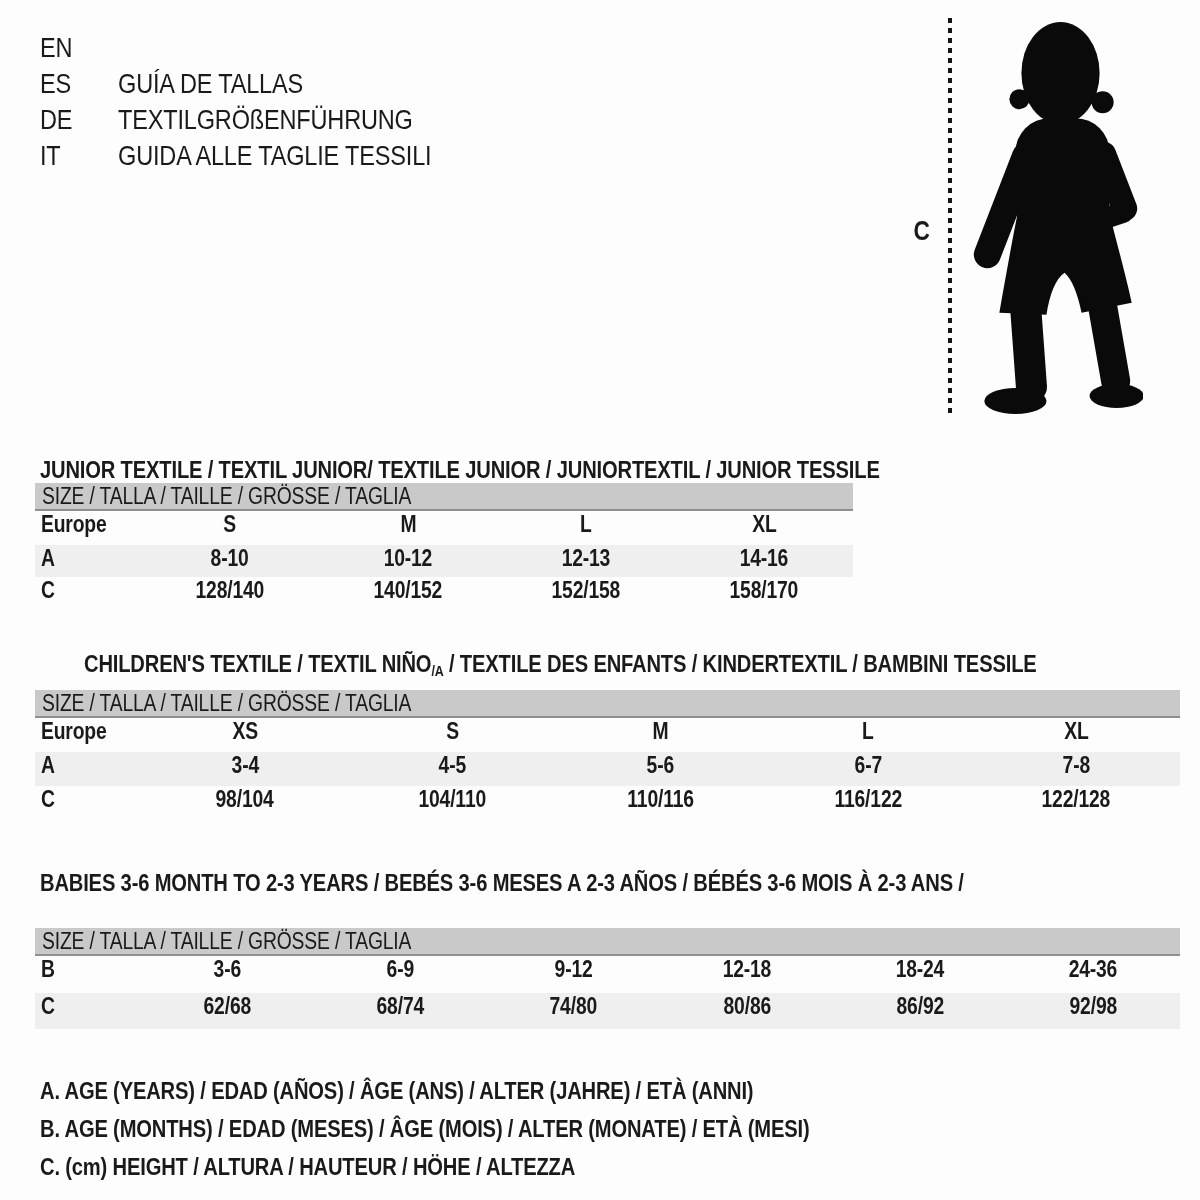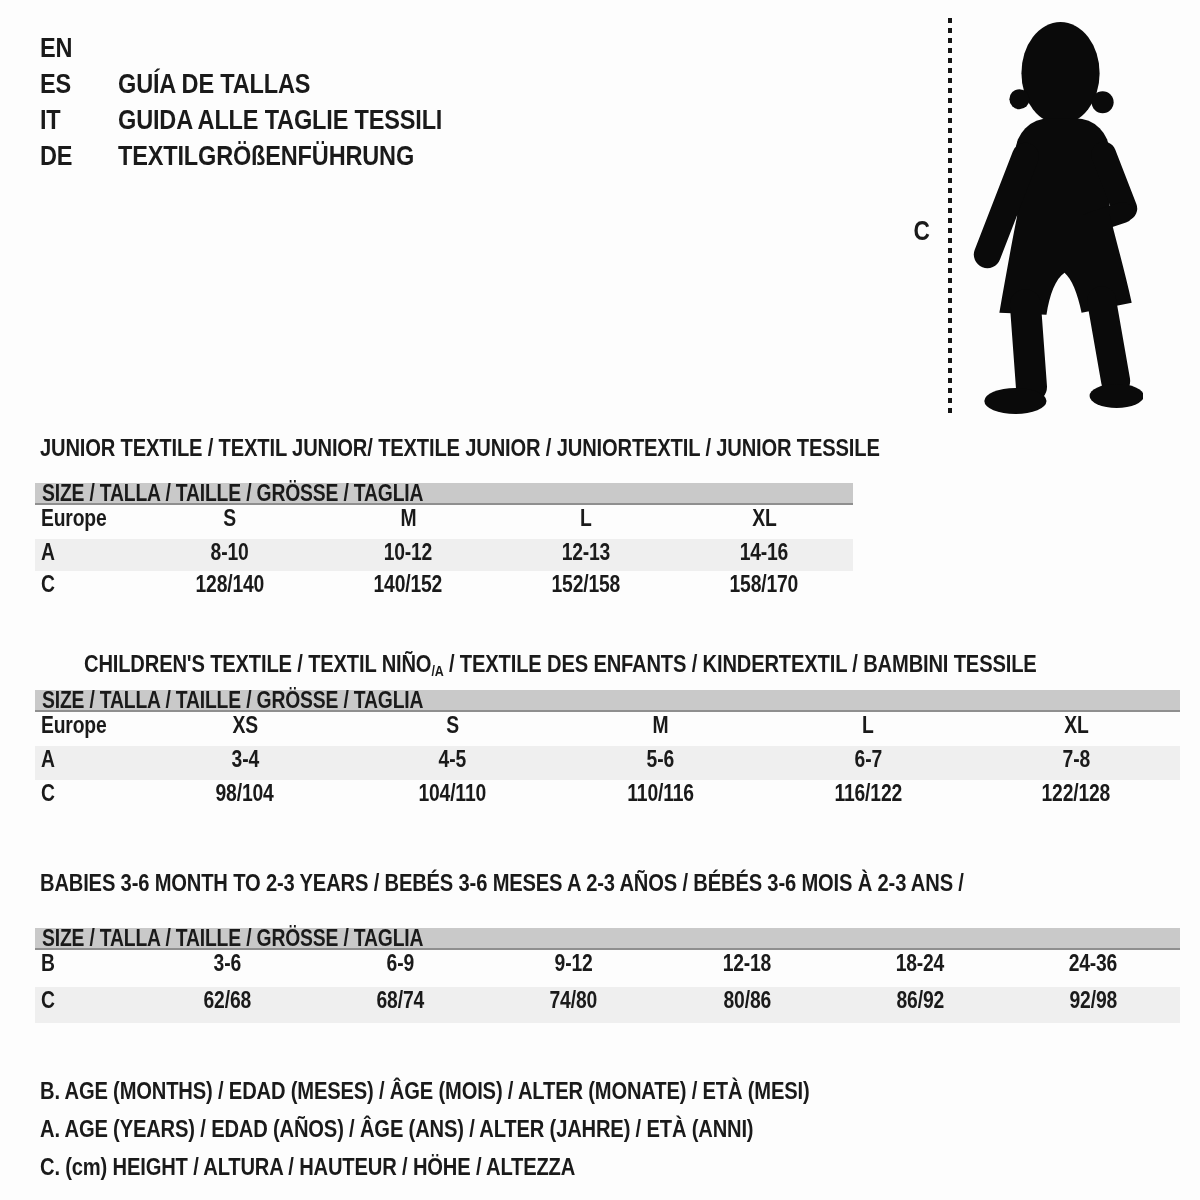--- a/index.html
+++ b/index.html
@@ -17,42 +17,42 @@
     width:1200px;height:1200px;
     background:var(--background);
     font-family:"Liberation Sans", sans-serif;
     color:var(--text);
     overflow:hidden;
   }
   .cond{display:inline-block;transform:scaleX(0.84);transform-origin:50% 50%;white-space:nowrap;letter-spacing:-0.2px;}
   .cond.left{transform-origin:0 50%;}
 
   
-  .lang-list{position:absolute;left:40px;top:30px;font-size:28px;font-weight:700;}
+  .lang-list{position:absolute;left:40px;top:30px;font-size:28px;font-weight:400;}
   .lang-row{display:flex;height:36px;align-items:center;}
   .lang-code{width:78px;}
   
   .dash-line{
     position:absolute;left:948px;top:18px;width:4px;height:398px;
     background:repeating-linear-gradient(to bottom, #151515 0 5px, transparent 5px 10px);
   }
   .fig-label{position:absolute;left:912px;top:216px;font-size:27px;font-weight:700;}
   .silhouette{position:absolute;left:963px;top:16px;width:180px;height:406px;color:var(--silhouette);}
 
   
   .section-title{position:absolute;left:40px;font-size:24px;font-weight:700;line-height:37px;}
   .sub{display:inline-block;font-size:0.62em;transform:translateY(0.28em);}
 
   
   .table{position:absolute;left:35px;}
   .size-bar{
-    height:22px;background:var(--header-bar);
+    height:28px;background:var(--header-bar);
     border-bottom:2px solid var(--header-bar-border);
     display:flex;align-items:center;padding-left:7px;
-    font-size:23px;font-weight:700;
+    font-size:23px;font-weight:400;
   }
   .trow{display:flex;font-size:23px;font-weight:700;}
   .trow.stripe{background:var(--row-stripe);}
   .cell{text-align:center;}
   .cell.label{text-align:left;padding-left:6px;}
 
   .junior{width:818px;top:483px;}
   .junior .cell{width:178px;}
   .junior .cell.label{width:106px;}
   .junior .trow.head{height:34px;}
@@ -82,26 +82,26 @@
 
   <div class="lang-list">
     <div class="lang-row">
       <span class="lang-code"><span class="cond left">EN</span></span>
     </div>
     <div class="lang-row">
       <span class="lang-code"><span class="cond left">ES</span></span>
       <span><span class="cond left">GUÍA DE TALLAS</span></span>
     </div>
     <div class="lang-row">
+      <span class="lang-code"><span class="cond left">DE</span></span>
+      <span><span class="cond left">TEXTILGRÖßENFÜHRUNG</span></span>
+    </div>
+    <div class="lang-row">
       <span class="lang-code"><span class="cond left">IT</span></span>
       <span><span class="cond left">GUIDA ALLE TAGLIE TESSILI</span></span>
-    </div>
-    <div class="lang-row">
-      <span class="lang-code"><span class="cond left">DE</span></span>
-      <span><span class="cond left">TEXTILGRÖßENFÜHRUNG</span></span>
     </div>
   </div>
 
   <div class="dash-line"></div>
   <div class="fig-label"><span class="cond">C</span></div>
   <svg class="silhouette" viewBox="0 0 175 405" aria-hidden="true">
     <g fill="currentColor" stroke="none">
       <ellipse cx="95" cy="57" rx="39" ry="51"></ellipse>
       <circle cx="54" cy="83" r="10"></circle>
       <circle cx="137" cy="86" r="11"></circle>
@@ -110,21 +110,21 @@
       <line x1="138" y1="138" x2="159" y2="192" stroke="currentColor" stroke-width="25" stroke-linecap="round"></line>
       <line x1="157" y1="196" x2="124" y2="207" stroke="currentColor" stroke-width="21" stroke-linecap="round"></line>
       <path d="M52,198 L144,198 C152,230 160,258 166,286 L116,296 C112,276 106,262 99,256 C90,262 84,278 81,298 L34,296 C40,262 46,228 52,198 Z"></path>
       <line x1="60" y1="288" x2="66" y2="370" stroke="currentColor" stroke-width="31" stroke-linecap="round"></line>
       <line x1="136" y1="284" x2="150" y2="364" stroke="currentColor" stroke-width="29" stroke-linecap="round"></line>
       <ellipse cx="50" cy="384" rx="31" ry="13"></ellipse>
       <ellipse cx="151" cy="379" rx="27" ry="12"></ellipse>
     </g>
   </svg>
 
-  <div class="section-title" style="top:429px;">
+  <div class="section-title" style="top:451px;">
     <span class="cond left">JUNIOR TEXTILE / TEXTIL JUNIOR/ TEXTILE JUNIOR / JUNIORTEXTIL / JUNIOR TESSILE</span>
   </div>
   <div class="table junior">
     <div class="size-bar">
         <span class="cond left">SIZE / TALLA / TAILLE / GRÖSSE / TAGLIA</span>
       </div>
     <div class="trow head">
       <div class="cell label"><span class="cond left">Europe</span></div>
       <div class="cell"><span class="cond">S</span></div>
       <div class="cell"><span class="cond">M</span></div>
@@ -201,18 +201,18 @@
       <div class="cell"><span class="cond">62/68</span></div>
       <div class="cell"><span class="cond">68/74</span></div>
       <div class="cell"><span class="cond">74/80</span></div>
       <div class="cell"><span class="cond">80/86</span></div>
       <div class="cell"><span class="cond">86/92</span></div>
       <div class="cell"><span class="cond">92/98</span></div>
     </div>
   </div>
 
   <div class="legend">
+    <div><span class="cond left">A. AGE (YEARS) / EDAD (AÑOS) / ÂGE (ANS) / ALTER (JAHRE) / ETÀ (ANNI)</span></div>
     <div><span class="cond left">B. AGE (MONTHS) / EDAD (MESES) / ÂGE (MOIS) / ALTER (MONATE) / ETÀ (MESI)</span></div>
-    <div><span class="cond left">A. AGE (YEARS) / EDAD (AÑOS) / ÂGE (ANS) / ALTER (JAHRE) / ETÀ (ANNI)</span></div>
     <div><span class="cond left">C. (cm) HEIGHT / ALTURA / HAUTEUR / HÖHE / ALTEZZA</span></div>
   </div>
 
 </div>
 
 </body></html>

